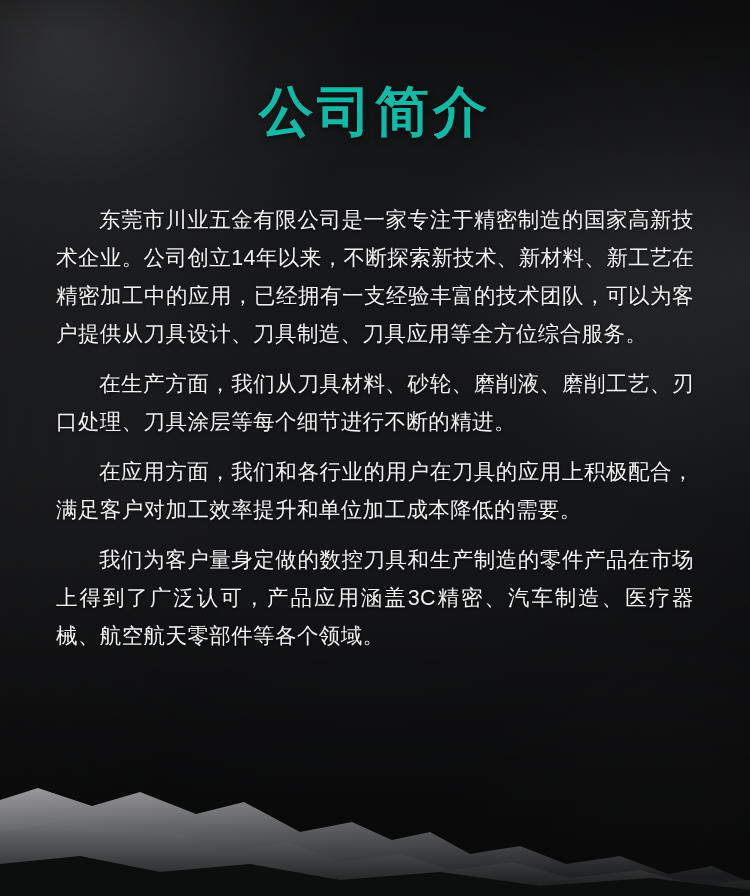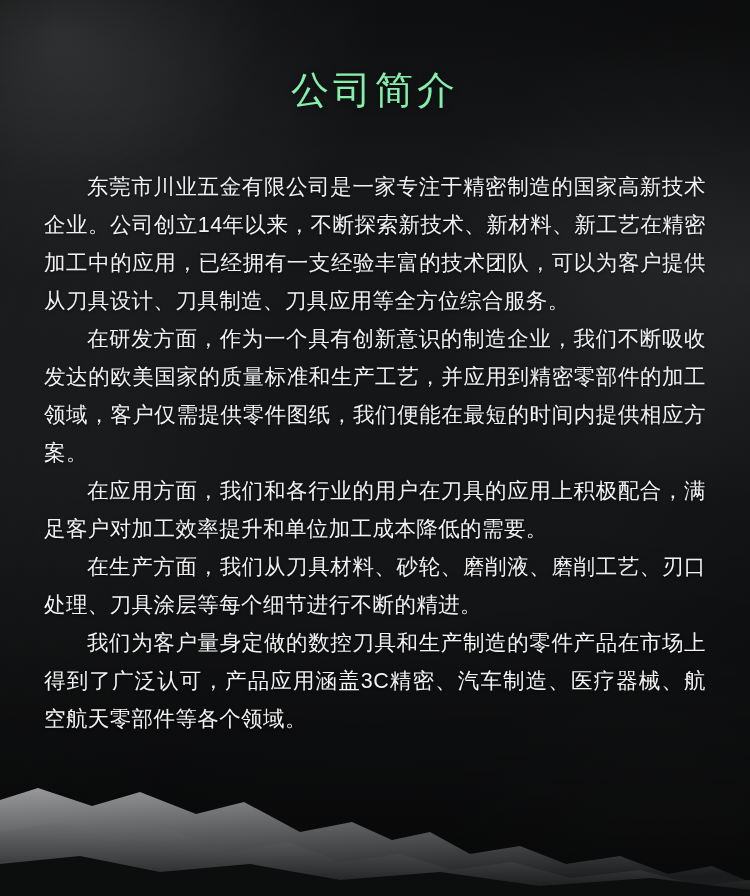--- a/index.html
+++ b/index.html
@@ -50,40 +50,40 @@
   }
   .rock svg { display: block; width: 750px; height: 160px; }
 
   .content {
     position: relative;
     z-index: 5;
     padding: 0 44px;
   }
   .title {
     text-align: center;
-    color: #86efac;
-    font-size: 38px;
-    font-weight: 400;
+    color: #14b8a6;
+    font-size: 54px;
+    font-weight: 700;
     letter-spacing: 4px;
     padding-top: 40px;
     padding-bottom: 8px;
     text-shadow: 0 2px 6px rgba(0,0,0,0.55);
   }
   .body {
     margin-top: 44px;
     color: #f2f2f3;
     font-size: 21.5px;
     line-height: 38px;
     letter-spacing: 0.4px;
     text-align: justify;
     text-justify: inter-ideograph;
     text-shadow: 0 1px 3px rgba(0,0,0,0.6);
   }
   .body p {
-    margin: 0;
+    margin: 12px;
     text-indent: 2em;
   }
 </style>
 </head>
 <body>
 
 <div class="page">
 
   <div class="bg-base"></div>
   <div class="bg-sheen"></div>
@@ -106,21 +106,20 @@
       <path d="M0,96 L60,86 L110,104 L170,94 L228,116 L288,106 L340,126 L400,118 L452,134 L512,126 L570,142 L640,134 L700,150 L750,144 L750,160 L0,160 Z" fill="url(#rg2)" opacity="0.92"></path>
       <path d="M0,128 L80,120 L160,136 L250,128 L340,144 L440,136 L540,150 L650,142 L750,154 L750,160 L0,160 Z" fill="#0c0d0d"></path>
     </svg>
   </div>
 
   <div class="content">
     <h1 class="title">公司简介</h1>
 
     <div class="body">
       <p>东莞市川业五金有限公司是一家专注于精密制造的国家高新技术企业。公司创立14年以来，不断探索新技术、新材料、新工艺在精密加工中的应用，已经拥有一支经验丰富的技术团队，可以为客户提供从刀具设计、刀具制造、刀具应用等全方位综合服务。</p>
-      <p>在研发方面，作为一个具有创新意识的制造企业，我们不断吸收发达的欧美国家的质量标准和生产工艺，并应用到精密零部件的加工领域，客户仅需提供零件图纸，我们便能在最短的时间内提供相应方案。</p>
+      <p>在生产方面，我们从刀具材料、砂轮、磨削液、磨削工艺、刃口处理、刀具涂层等每个细节进行不断的精进。</p>
       <p>在应用方面，我们和各行业的用户在刀具的应用上积极配合，满足客户对加工效率提升和单位加工成本降低的需要。</p>
-      <p>在生产方面，我们从刀具材料、砂轮、磨削液、磨削工艺、刃口处理、刀具涂层等每个细节进行不断的精进。</p>
       <p>我们为客户量身定做的数控刀具和生产制造的零件产品在市场上得到了广泛认可，产品应用涵盖3C精密、汽车制造、医疗器械、航空航天零部件等各个领域。</p>
 
     </div>
   </div>
 
 </div>
 
 </body></html>

